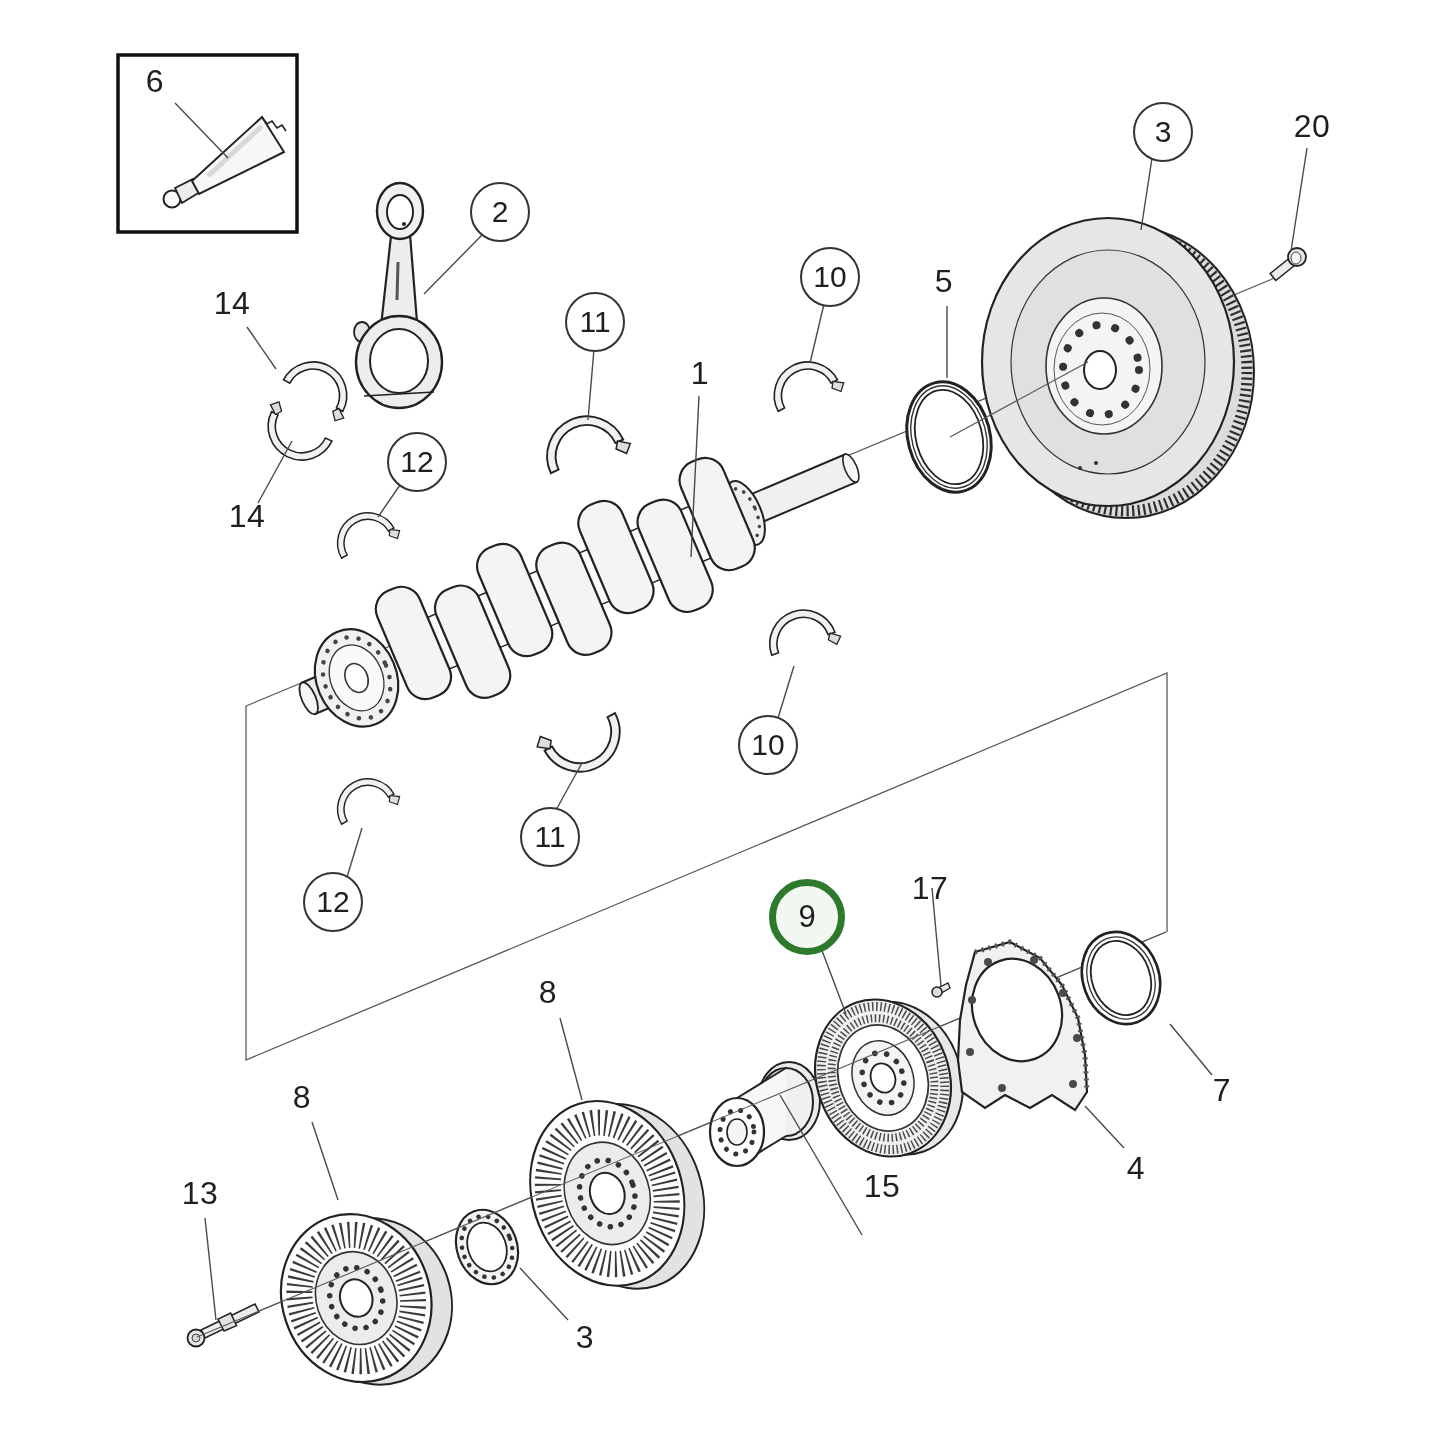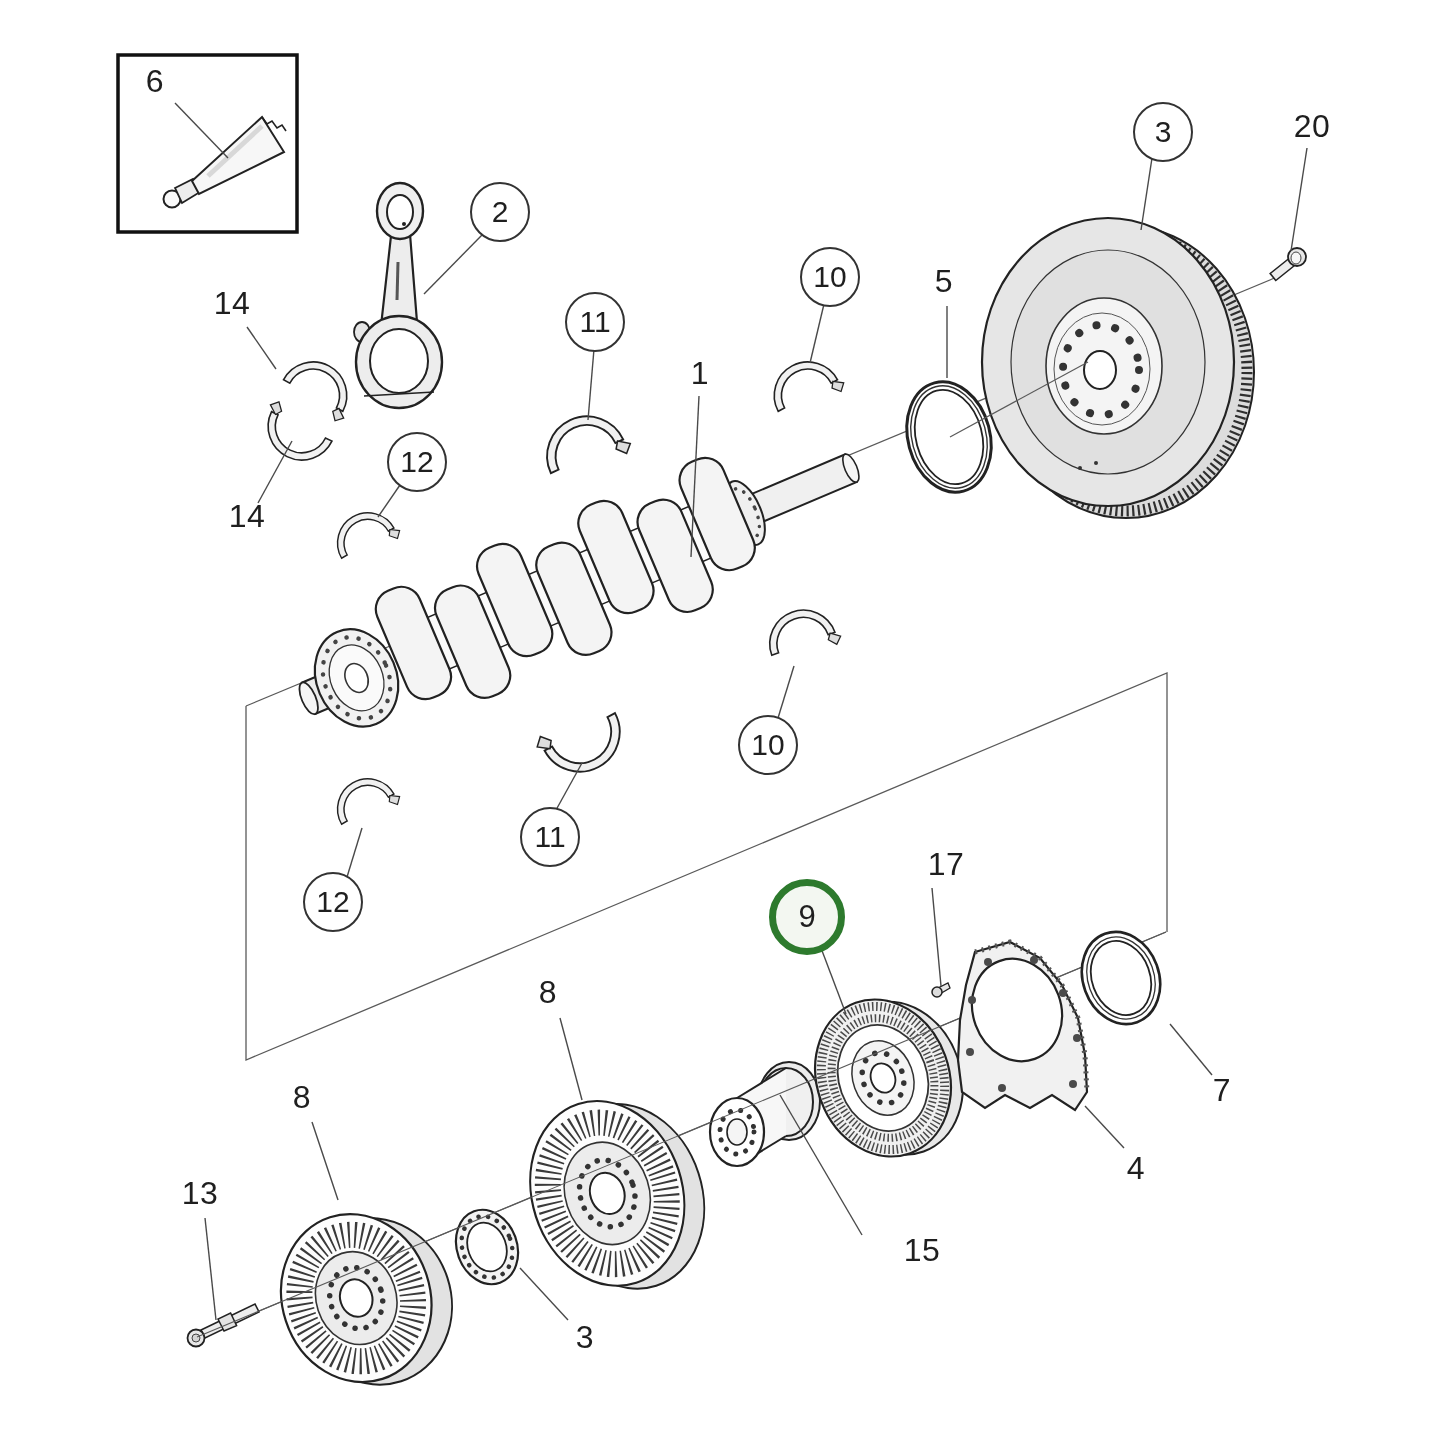--- a/index.html
+++ b/index.html
@@ -270,22 +270,22 @@
       <div class="callout circled" style="left: 417px; top: 462px;">12</div>
       <div class="callout plain" style="left: 700px; top: 373px;">1</div>
       <div class="callout circled" style="left: 830px; top: 277px;">10</div>
       <div class="callout plain" style="left: 944px; top: 281px;">5</div>
       <div class="callout circled" style="left: 1163px; top: 132px;">3</div>
       <div class="callout plain" style="left: 1312px; top: 126px;">20</div>
       <div class="callout circled" style="left: 768px; top: 745px;">10</div>
       <div class="callout circled" style="left: 550px; top: 837px;">11</div>
       <div class="callout circled" style="left: 333px; top: 902px;">12</div>
       <div class="callout highlighted" style="left: 807px; top: 917px;">9</div>
-      <div class="callout plain" style="left: 930px; top: 864px; margin-left: 16px;">17</div>
+      <div class="callout plain" style="left: 930px; top: 888px;">17</div>
       <div class="callout plain" style="left: 548px; top: 992px;">8</div>
       <div class="callout plain" style="left: 302px; top: 1097px;">8</div>
       <div class="callout plain" style="left: 1136px; top: 1168px;">4</div>
       <div class="callout plain" style="left: 1222px; top: 1090px;">7</div>
       <div class="callout plain" style="left: 200px; top: 1193px;">13</div>
       <div class="callout plain" style="left: 585px; top: 1337px;">3</div>
-      <div class="callout plain" style="left: 882px; top: 1250px; margin-left: 40px;">15</div>
+      <div class="callout plain" style="left: 882px; top: 1186px;">15</div>
     </div>
 </div>
 
 </body></html>

